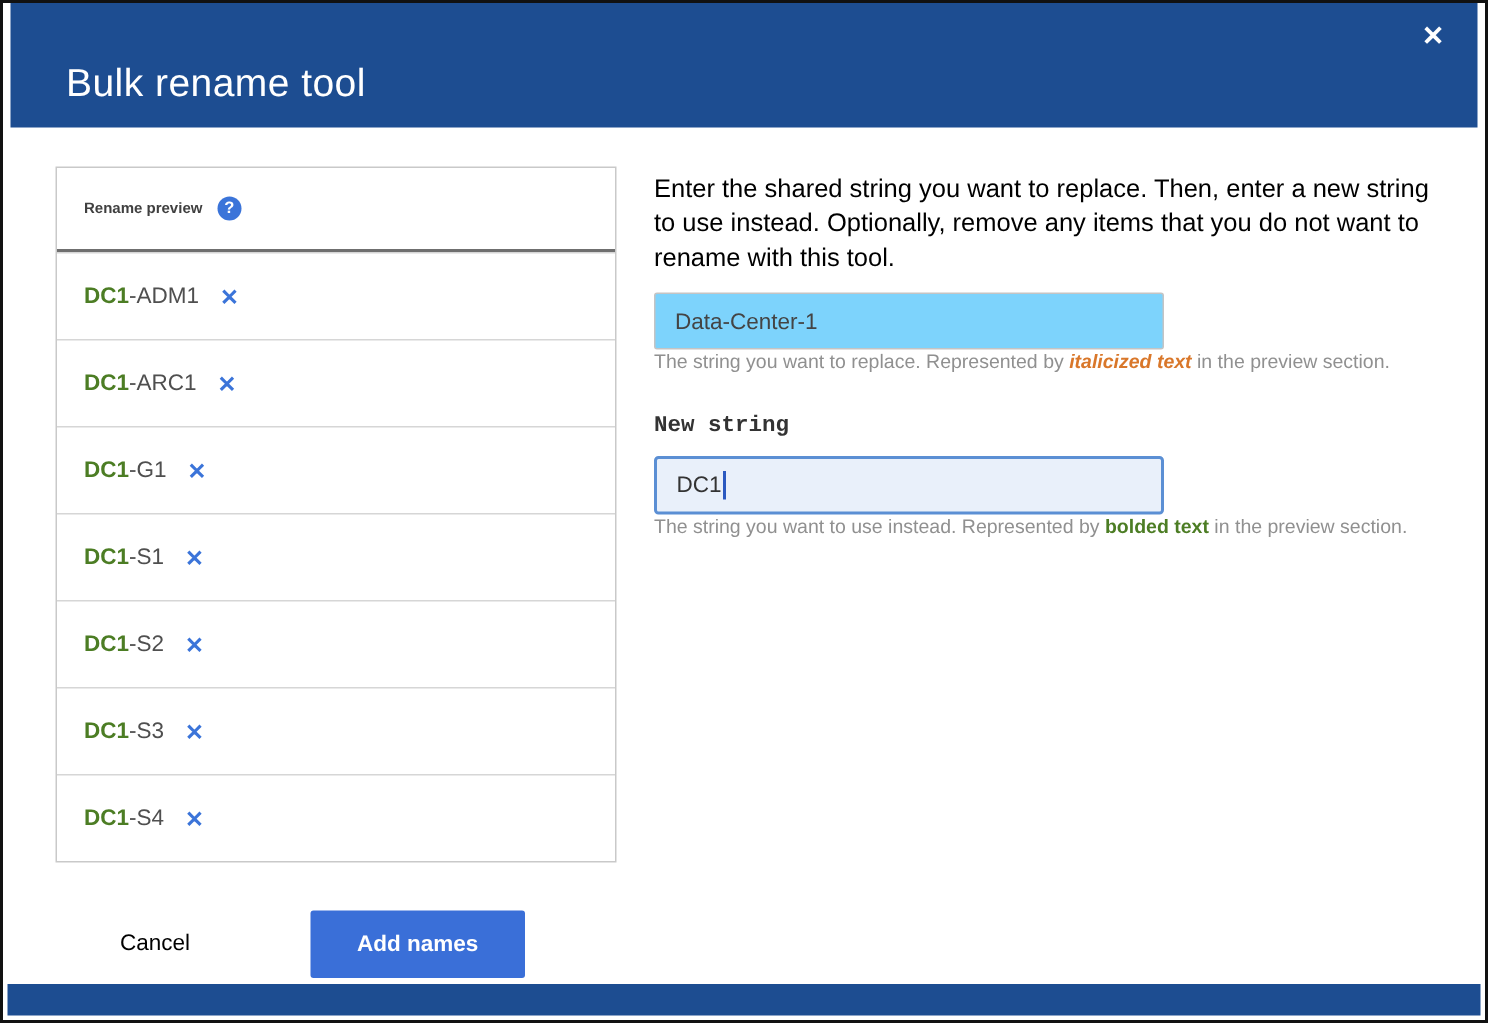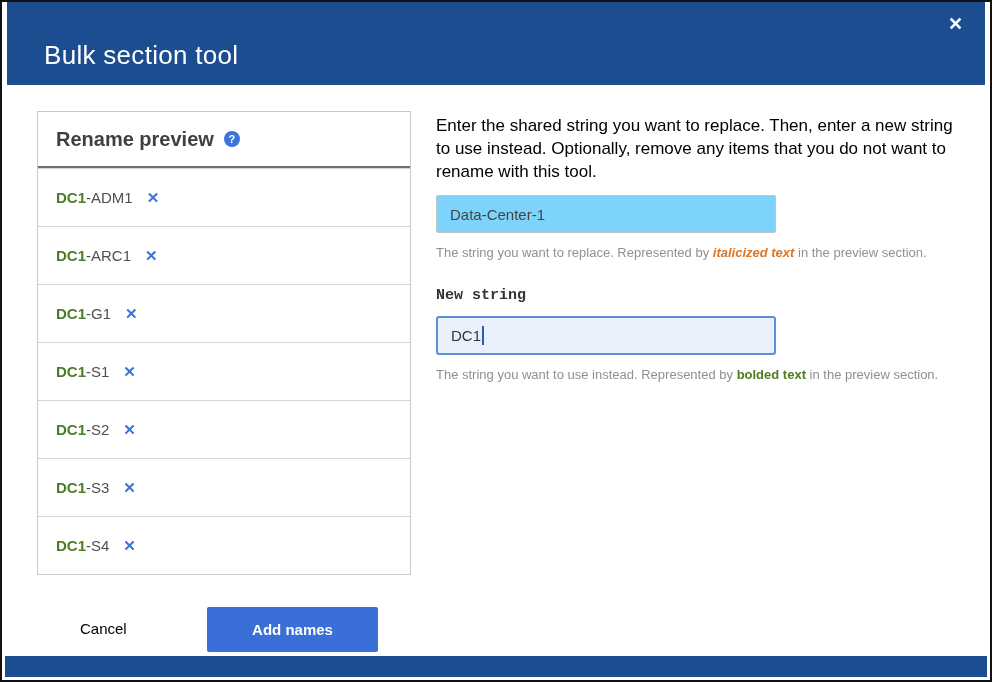--- a/index.html
+++ b/index.html
@@ -57,21 +57,21 @@
     background: #ffffff;
   }
   .preview-header {
     height: 56px;
     display: flex;
     align-items: center;
     padding-left: 18px;
     border-bottom: 2px solid #6f6f6f;
   }
   .preview-title {
-    font-size: 20px;
+    font-size: 10px;
     font-weight: 700;
     color: #404040;
   }
   .help-icon {
     margin-left: 10px;
     width: 16px; height: 16px;
     border-radius: 50%;
     background: #3b74d9;
     color: #ffffff;
     font-size: 11px;
@@ -139,21 +139,20 @@
     color: #333333;
   }
   .caret {
     display: inline-block;
     width: 2px;
     height: 19px;
     background: #2b59c0;
     margin-left: 1px;
   }
   .helper-text {
-    margin-top: 12px;
     font-size: 13px;
     color: #909090;
   }
   .highlight-italic {
     color: #d9772a;
     font-style: italic;
     font-weight: 600;
   }
   .highlight-bold {
     color: #4c7d24;
@@ -165,38 +164,38 @@
   .cancel-link {
     position: absolute;
     left: 78px; top: 618px;
     color: #000000;
     font-size: 15px;
     cursor: pointer;
   }
   .submit-btn {
     position: absolute;
     left: 205px; top: 605px;
-    width: 171px; height: 45px;
+    width: 143px; height: 45px;
     background: #3a6fd8;
     border: none;
     border-radius: 2px;
     color: #ffffff;
     font-family: "Liberation Sans", sans-serif;
     font-size: 15px;
     font-weight: 700;
     cursor: pointer;
   }
 </style>
 </head>
 <body>
 
 <div class="page">
 
   <div class="modal-header">
-    <div class="modal-title">Bulk section tool</div>
+    <div class="modal-title">Bulk rename tool</div>
     <div class="close-btn">✕</div>
   </div>
 
   <div class="preview-panel">
     <div class="preview-header">
       <span class="preview-title">Rename preview</span>
       <span class="help-icon">?</span>
     </div>
 
     <div class="preview-row">

